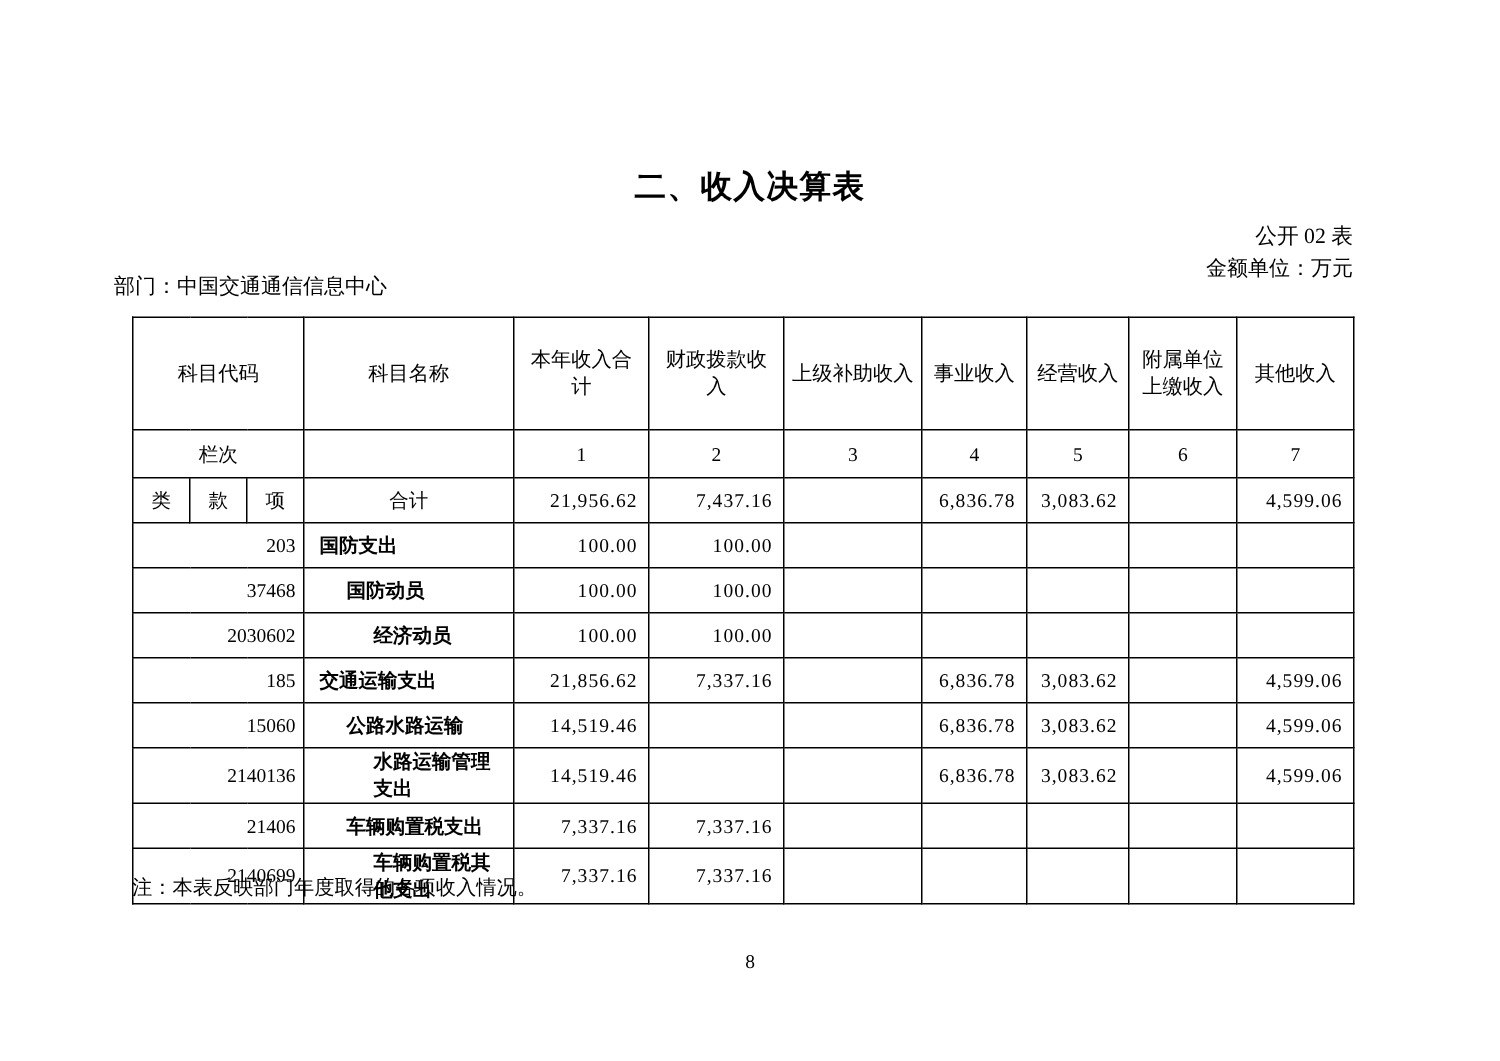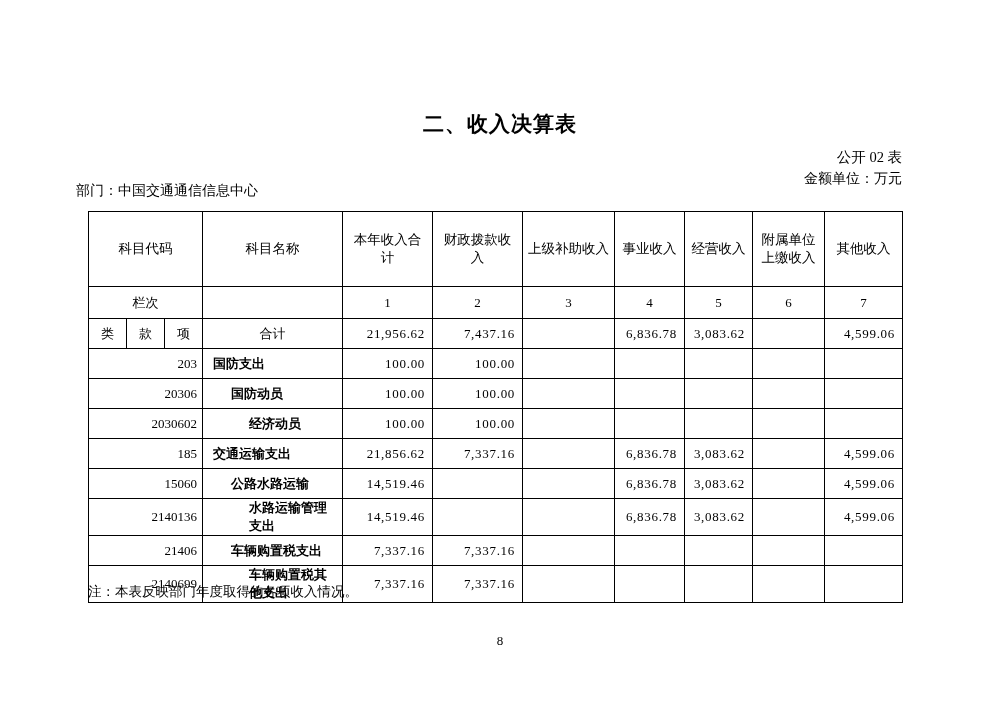--- a/index.html
+++ b/index.html
@@ -165,21 +165,21 @@
         <td class="lft name-l1">国防支出</td>
         <td class="rgt num">100.00</td>
         <td class="rgt num">100.00</td>
         <td class="rgt num"></td>
         <td class="rgt num"></td>
         <td class="rgt num"></td>
         <td class="rgt num"></td>
         <td class="rgt num"></td>
       </tr>
       <tr>
-        <td class="code-cell nowrap" colspan="3">20306</td>
+        <td class="code-cell nowrap" colspan="3">37468</td>
         <td class="lft name-l2">国防动员</td>
         <td class="rgt num">100.00</td>
         <td class="rgt num">100.00</td>
         <td class="rgt num"></td>
         <td class="rgt num"></td>
         <td class="rgt num"></td>
         <td class="rgt num"></td>
         <td class="rgt num"></td>
       </tr>
       <tr>

